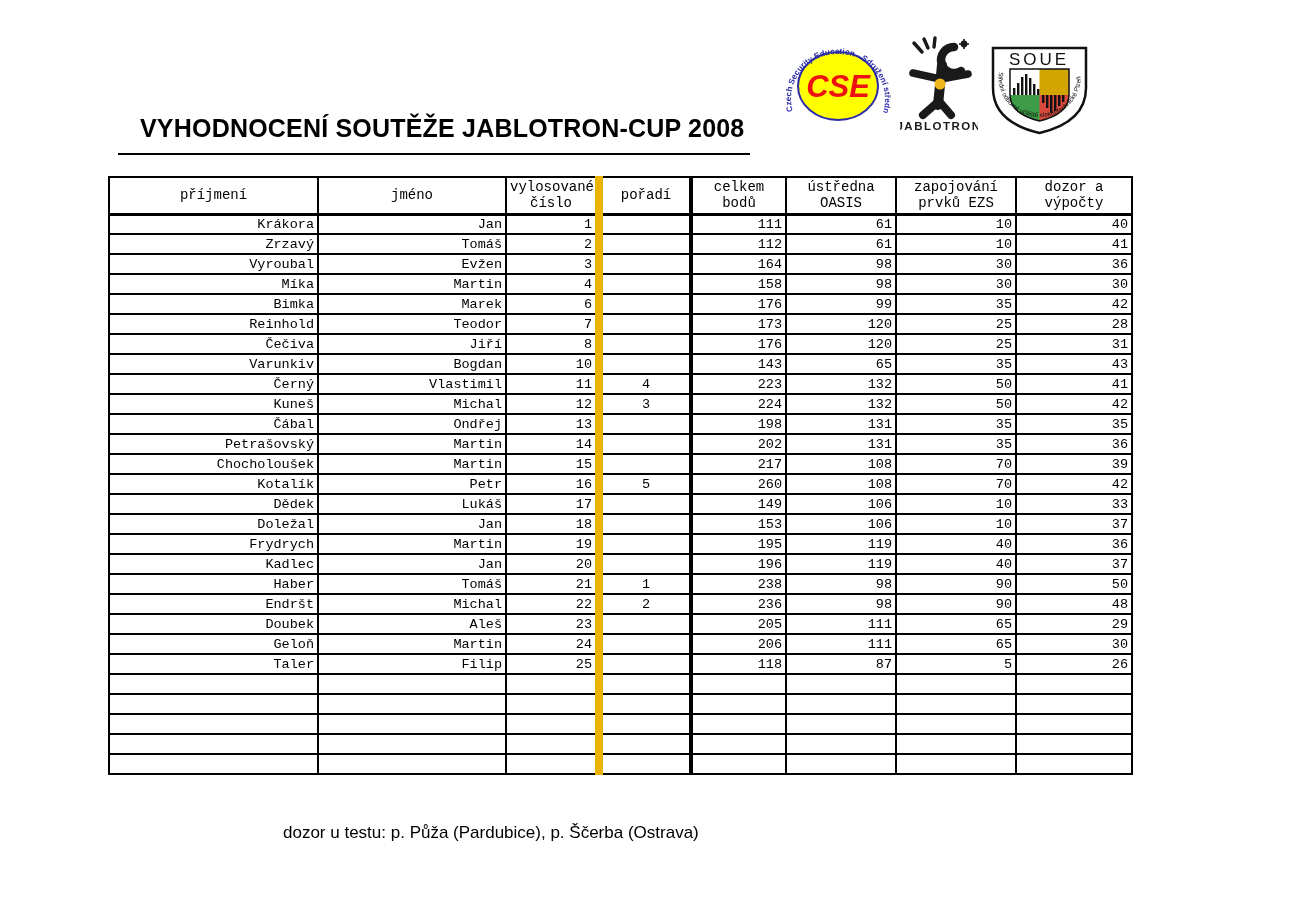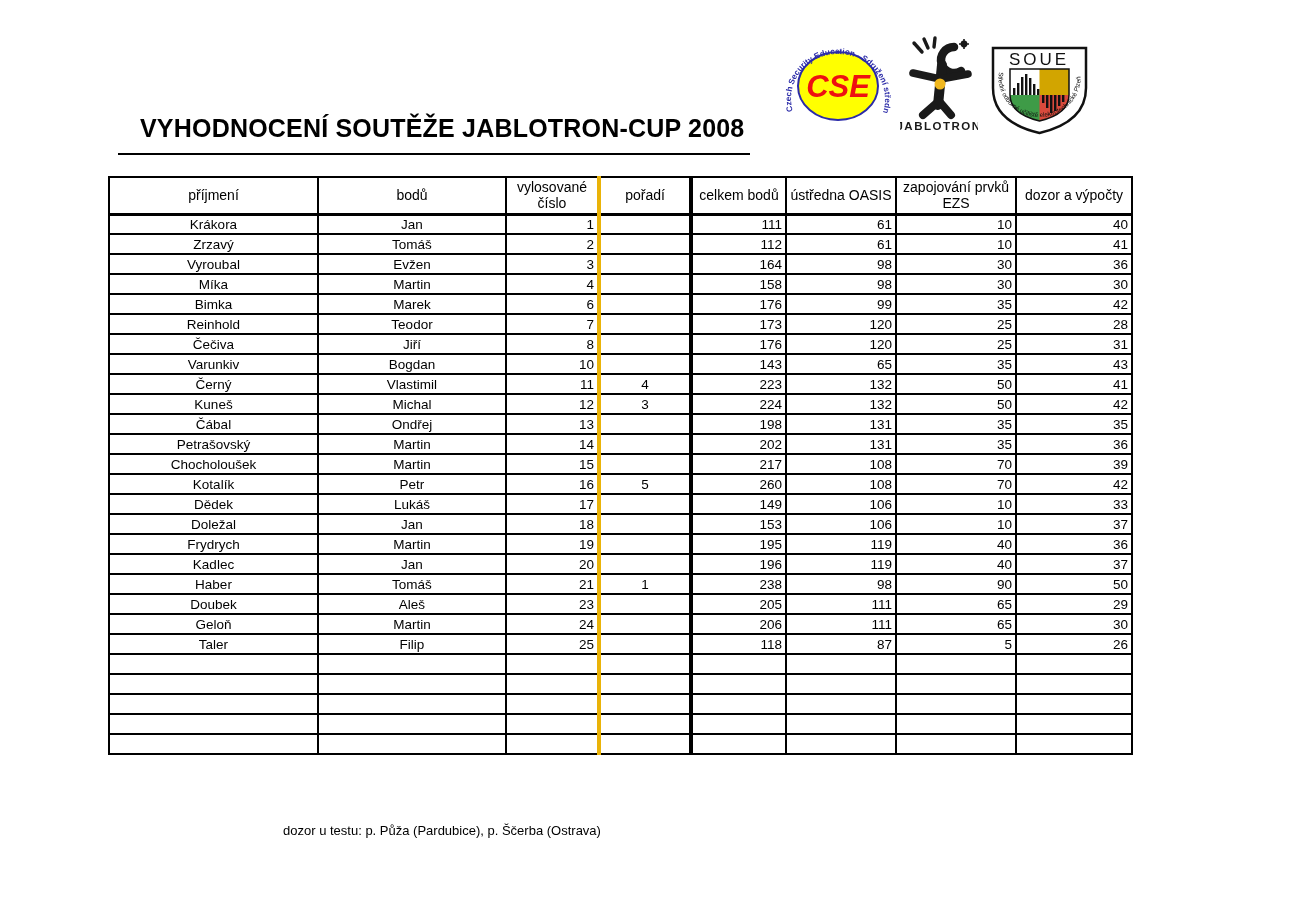--- a/index.html
+++ b/index.html
@@ -15,42 +15,42 @@
   }
 
   .logo { position:absolute; }
   #cse-logo  { left:779px; top:32px; }
   #jablotron-logo { left:900px; top:35px; }
   #soue-logo { left:986px; top:42px; }
 
   table.results {
     position:absolute; left:108px; top:176px;
     border-collapse:collapse; table-layout:fixed;
-    width:1023px; border:2.5px solid #000;
+    width:1023px; border:2.5px solid #000;font-family:Liberation Mono, monospace;
   }
   .results th, .results td {
     border:2px solid #000;
     font-size:13.5px; padding:0 3px;
     height:20px; overflow:hidden; white-space:nowrap;
     font-weight:normal; vertical-align:middle;
   }
   .results th {
     height:37px; text-align:center; white-space:normal;
     font-size:14px; line-height:1.15;
     border-bottom:3.5px solid #000;
   }
-  .results td.al { text-align:center;border-radius:10px; }
+  .results td.al { text-align:right;border-radius:10px; }
   .results td.ar { text-align:right; }
   .results td.ac { text-align:center; }
-  .results .b-thick-l { border-left:4px solid #eab308; }
+  .results .b-thick-l { border-left:8px solid #eab308; }
   .results .b-thick-r { border-right:4px solid #000; }
 
   .footer-note {
     position:absolute; left:283px; top:823px;
-    font-size:13px; white-space:nowrap;text-align:right;
+    font-size:17px; white-space:nowrap;text-align:right;
   }
 </style>
 </head>
 <body>
 
 <div class="page-title">VYHODNOCENÍ SOUTĚŽE JABLOTRON-CUP 2008</div>
 
 <svg id="cse-logo" class="logo" width="118" height="106" viewBox="0 0 118 106">
   <defs>
     <path id="cseRing" d="M 14,80 A 47,45 0 1 1 104,80" fill="none"></path>
@@ -137,21 +137,21 @@
       <col style="width: 93px;">
       <col style="width: 92px;">
       <col style="width: 95px;">
       <col style="width: 110px;">
       <col style="width: 120px;">
       <col style="width: 116px;">
     </colgroup>
   <thead>
     <tr>
         <th>příjmení</th>
-        <th>bodů</th>
+        <th>jméno</th>
         <th>vylosované číslo</th>
         <th class="b-thick-l b-thick-r">pořadí</th>
         <th>celkem bodů</th>
         <th>ústředna OASIS</th>
         <th>zapojování prvků EZS</th>
         <th>dozor a výpočty</th>
       </tr>
   </thead>
   <tbody>
       <tr>
@@ -338,20 +338,30 @@
         <td class="al">Haber</td>
         <td class="al">Tomáš</td>
         <td class="ar">21</td>
         <td class="ac b-thick-l b-thick-r">1</td>
         <td class="ar">238</td>
         <td class="ar">98</td>
         <td class="ar">90</td>
         <td class="ar">50</td>
       </tr>
       <tr>
+        <td class="al">Endršt</td>
+        <td class="al">Michal</td>
+        <td class="ar">22</td>
+        <td class="ac b-thick-l b-thick-r">2</td>
+        <td class="ar">236</td>
+        <td class="ar">98</td>
+        <td class="ar">90</td>
+        <td class="ar">48</td>
+      </tr>
+      <tr>
         <td class="al">Doubek</td>
         <td class="al">Aleš</td>
         <td class="ar">23</td>
         <td class="ac b-thick-l b-thick-r"></td>
         <td class="ar">205</td>
         <td class="ar">111</td>
         <td class="ar">65</td>
         <td class="ar">29</td>
       </tr>
       <tr>

